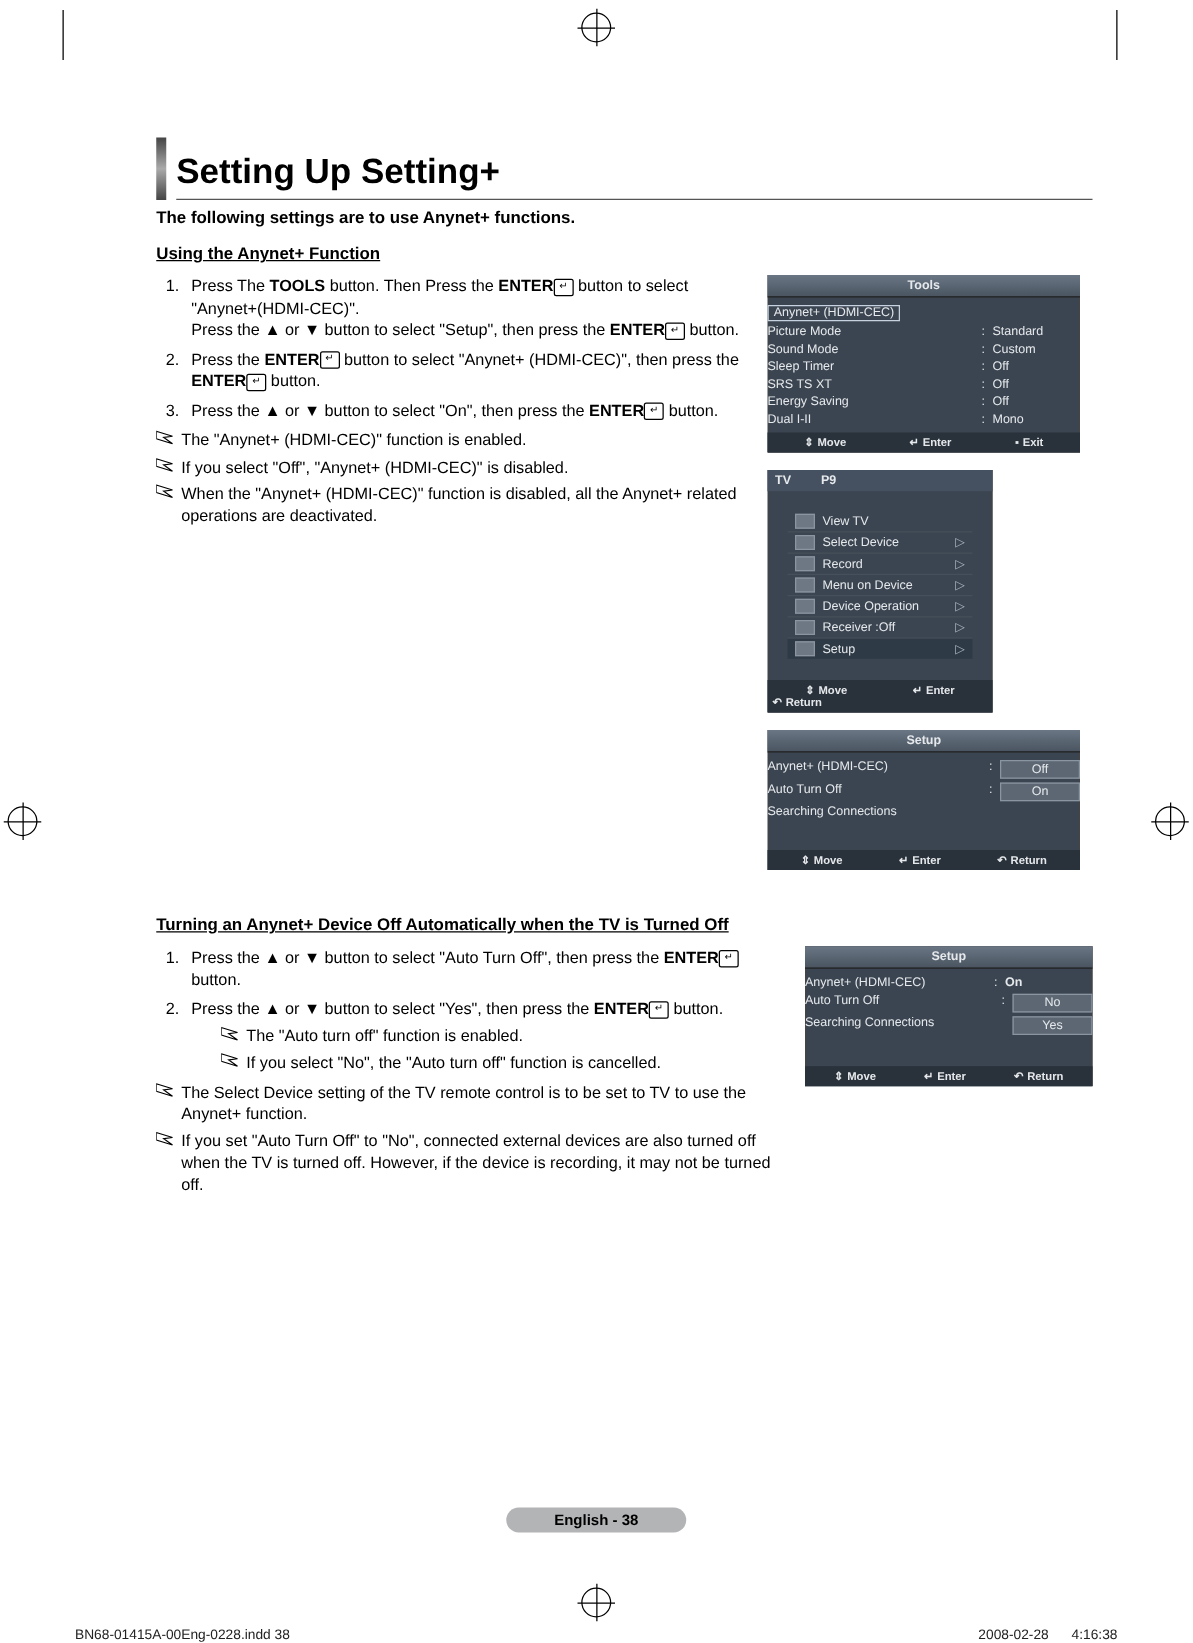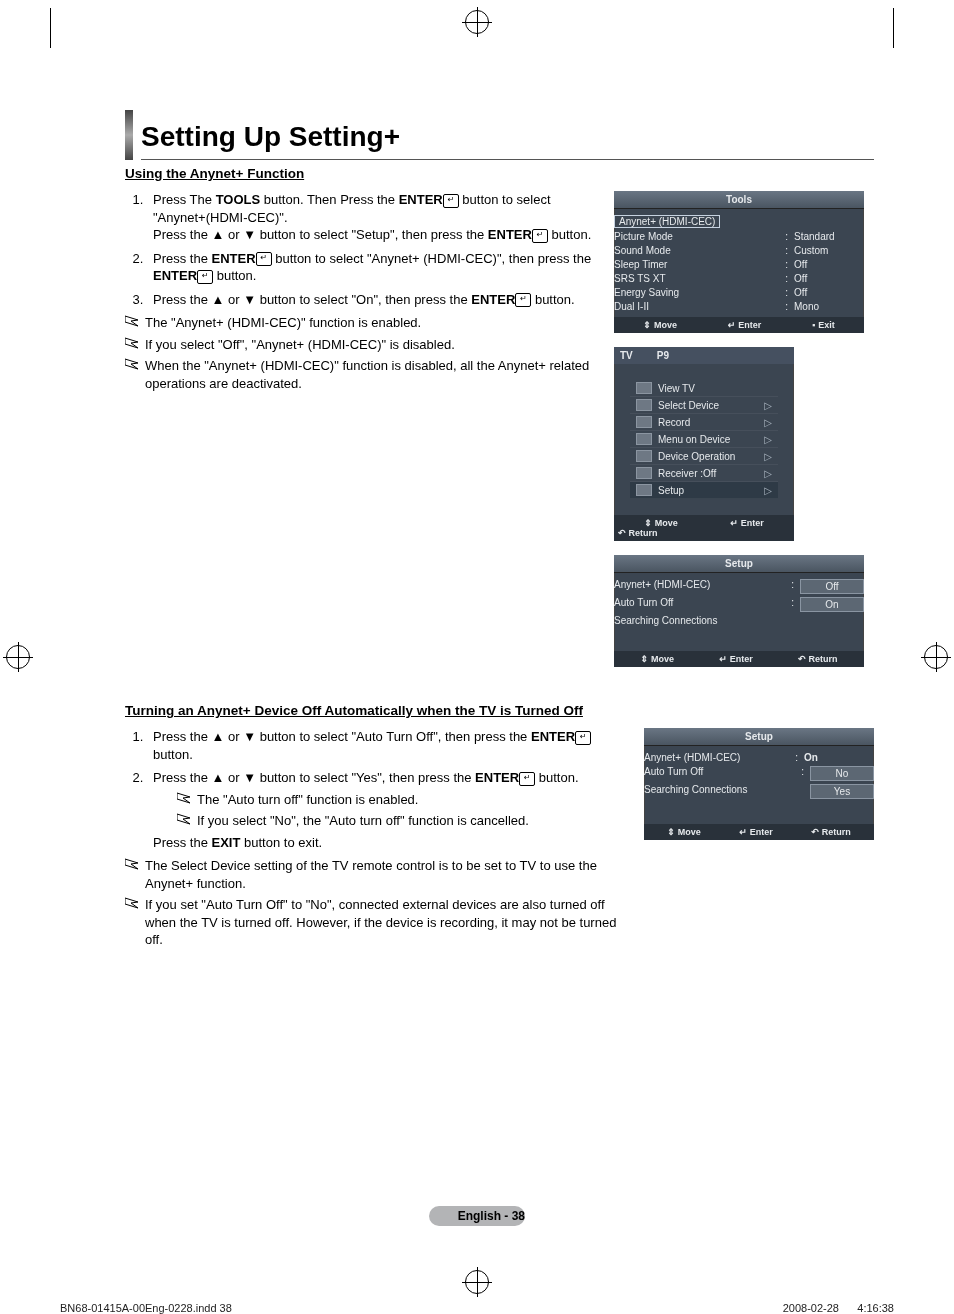--- a/index.html
+++ b/index.html
@@ -119,22 +119,22 @@
     margin-right:6px;
   }
   .menu-label{flex:1}
   .menu-chevron{color:#a9b4bf}
   .menu-header-row{
     display:flex;padding:3px 6px;background:#455060;
     font-weight:bold;gap:24px
   }
   .page-number{
     background:#b3b4b6;
-    width:96px;
-    text-align:right;
+    width:144px;
+    text-align:center;
     font-size:12px;
     font-weight:bold;
     padding:3px 0;
     border-radius:10px;
     margin:20px auto;
   }
   .footer-line{
     position:absolute;
     bottom:0px;
     left:60px;right:60px;
@@ -155,20 +155,21 @@
   <div class="reg-mark reg-top"></div>
   <div class="reg-mark reg-bottom"></div>
   <div class="reg-mark reg-left"></div>
   <div class="reg-mark reg-right"></div>
 
   <div class="content">
     <div class="title-row">
       <div class="title-bar"></div>
       <h1>Setting Up Setting+</h1>
     </div>
+    <div class="subtitle">The following settings are to use Anynet+ functions.</div>
 
     <div class="section-head">Using the Anynet+ Function</div>
 
     <div class="columns">
       <div class="left-col">
         <ol>
           <li>
             <span>Press The </span><b>TOOLS</b><span> button. Then Press the </span><b>ENTER</b><span class="enter-icon">↵</span><span> button to select "Anynet+(HDMI-CEC)".</span><br>
             <span>Press the ▲ or ▼ button to select "Setup", then press the </span><b>ENTER</b><span class="enter-icon">↵</span><span> button.</span>
           </li>
@@ -337,21 +338,20 @@
                       <path d="M0 1 L13 5 L6 6 L13 11 L0 7 Z" fill="none" stroke="#000" stroke-width="1"></path>
                     </svg></span>
                 <span>The "Auto turn off" function is enabled.</span>
               </div>
               <div class="note-line sub-indent">
                 <span class="arrow"><svg viewBox="0 0 14 12">
                       <path d="M0 1 L13 5 L6 6 L13 11 L0 7 Z" fill="none" stroke="#000" stroke-width="1"></path>
                     </svg></span>
                 <span>If you select "No", the "Auto turn off" function is cancelled.</span>
               </div>
-              <div><span>Press the </span><b>EXIT</b><span> button to exit.</span></div>
             </li>
           </ol>
           <div class="note-line">
             <span class="arrow"><svg viewBox="0 0 14 12">
                   <path d="M0 1 L13 5 L6 6 L13 11 L0 7 Z" fill="none" stroke="#000" stroke-width="1"></path>
                 </svg></span>
             <span>The Select Device setting of the TV remote control is to be set to TV to use the Anynet+ function.</span>
           </div>
           <div class="note-line">
             <span class="arrow"><svg viewBox="0 0 14 12">

